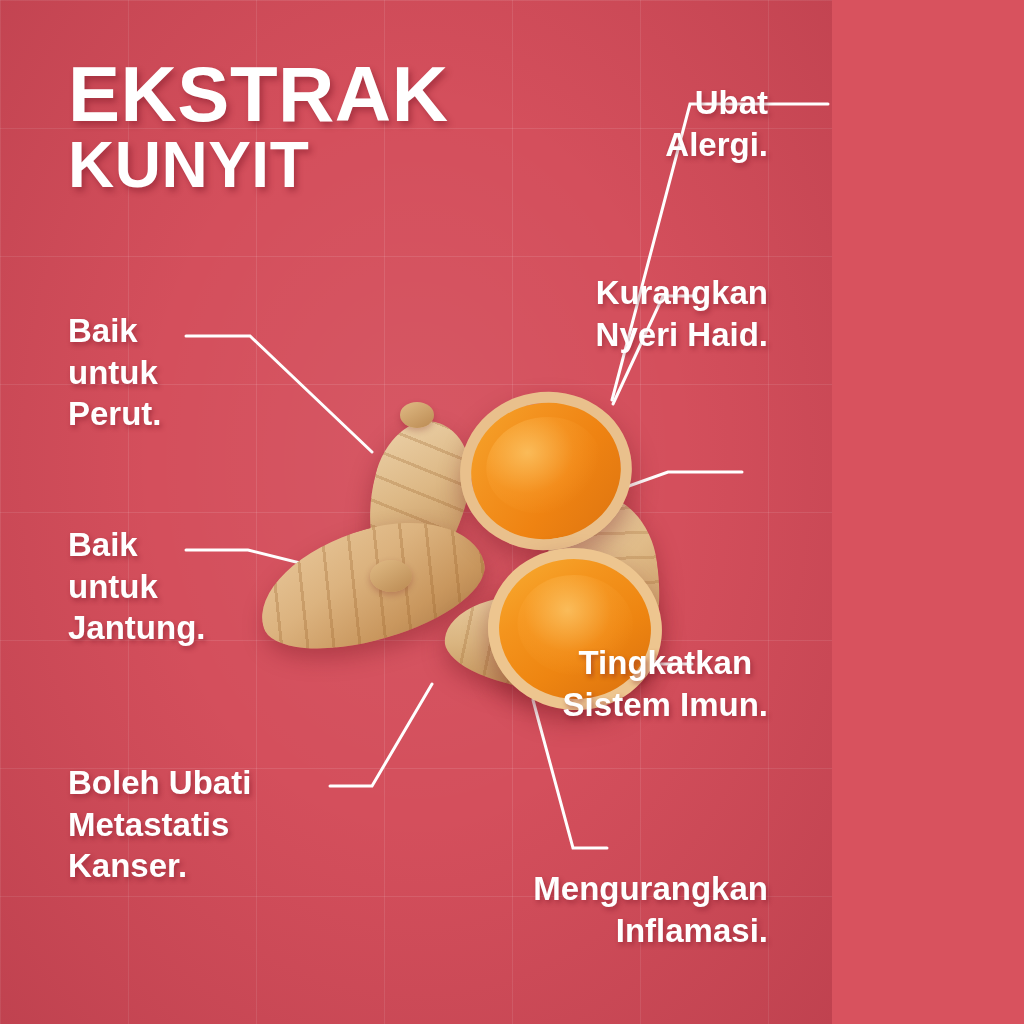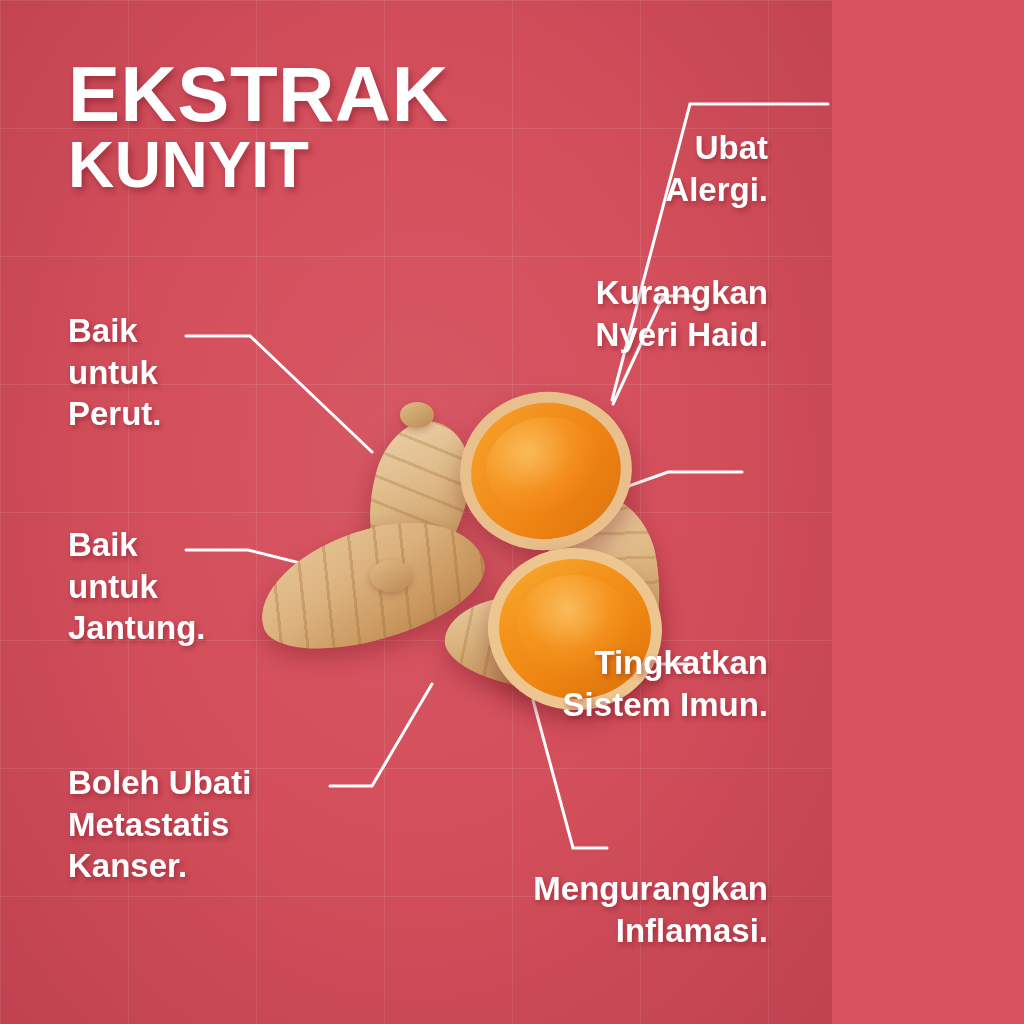--- a/index.html
+++ b/index.html
@@ -201,25 +201,25 @@
     <div class="rhizome r-right"></div>
     <div class="rhizome r-upleft"></div>
     <div class="rhizome r-left"></div>
     <div class="rhizome r-lower"></div>
     <div class="nub" style="left:150px; top:22px; width:34px; height:26px;"></div>
     <div class="nub" style="left:120px; top:180px; width:42px; height:32px;"></div>
     <div class="slice slice-top"></div>
     <div class="slice slice-bottom"></div>
   </div>
 
-  <div class="label right" style="right:64px; top:82px;margin-top:45px;">Ubat
+  <div class="label right" style="right:64px; top:82px;">Ubat
 Alergi.</div>
   <div class="label right" style="right:64px; top:272px;">Kurangkan
 Nyeri Haid.</div>
-  <div class="label right" style="right:64px; top:642px;">Tingkatkan
+  <div class="label right" style="right:64px; top:642px;text-align:center;">Tingkatkan
 Sistem Imun.</div>
   <div class="label right" style="right:64px; top:826px;margin-top:42px;">Mengurangkan
 Inflamasi.</div>
 
   <div class="label left" style="left:68px; top:310px;">Baik
 untuk
 Perut.</div>
   <div class="label left" style="left:68px; top:524px;">Baik
 untuk
 Jantung.</div>

